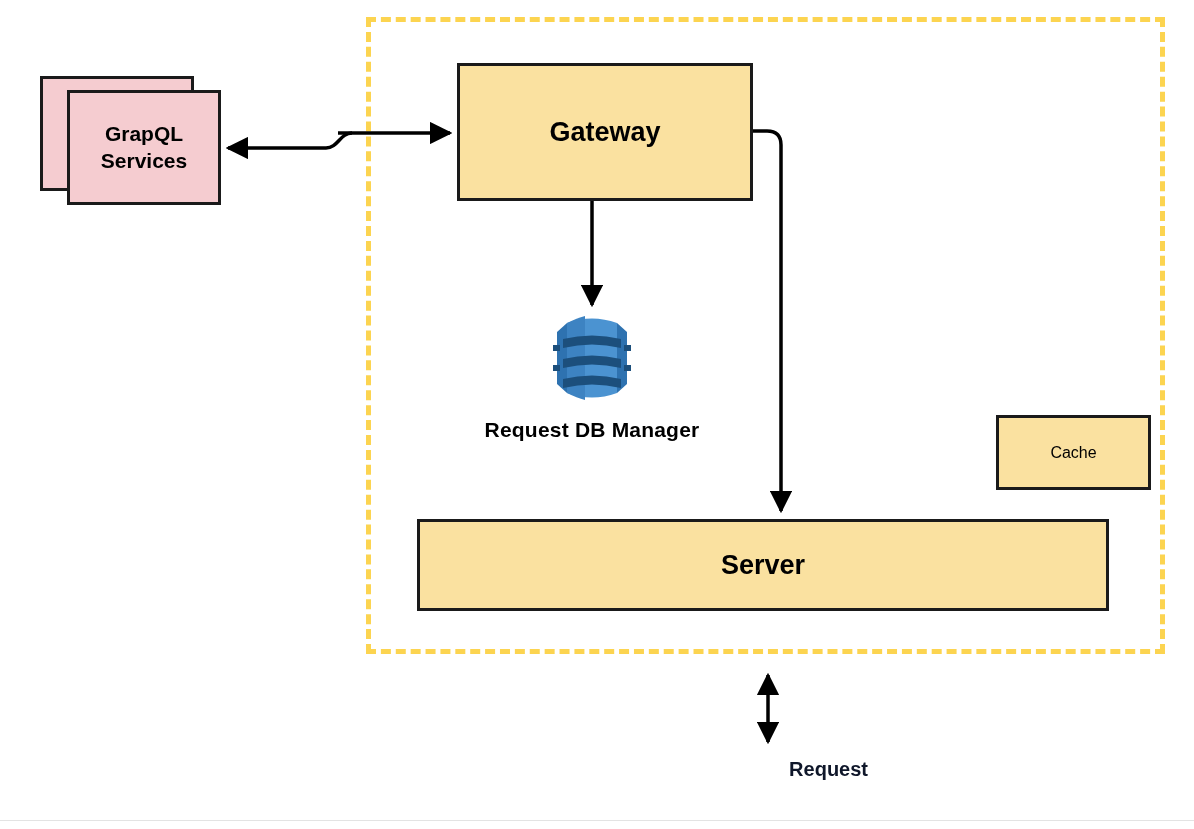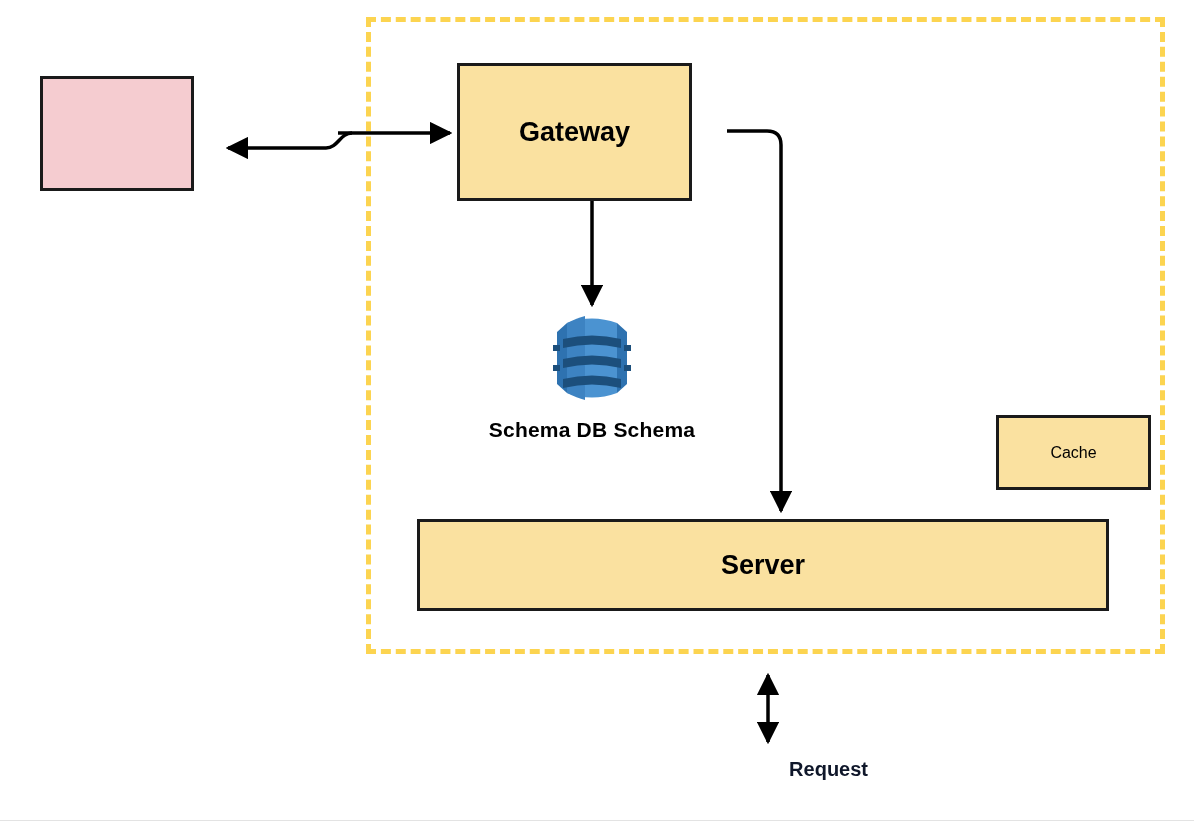--- a/index.html
+++ b/index.html
@@ -61,21 +61,21 @@
     height: 115px;
     font-size: 21px;
     font-weight: bold;
     line-height: 1.25;
   }
 
   
   .gateway {
     left: 457px;
     top: 63px;
-    width: 235px;
+    width: 296px;
     height: 138px;
     font-size: 27px;
     font-weight: bold;
   }
 
   
   .cache {
     left: 807px;
     top: 415px;
     width: 167px;
@@ -166,20 +166,26 @@
     <path d="M 338 133 L 450 133" fill="none" stroke="#000000" stroke-width="3.5" marker-end="url(#arrow-end)"></path>
 
     <path d="M 592 201 L 592 305" fill="none" stroke="#000000" stroke-width="3.5" marker-end="url(#arrow-end)"></path>
 
     <path d="M 727 131 L 767 131 Q 781 131 781 145 L 781 511" fill="none" stroke="#000000" stroke-width="3.5" marker-end="url(#arrow-end)"></path>
 
     <path d="M 768 675 L 768 742" fill="none" stroke="#000000" stroke-width="3.5" marker-start="url(#arrow-start)" marker-end="url(#arrow-end)"></path>
   </svg>
 
   <div class="abs node node-pink gql-back"></div>
+  <div class="abs node node-pink gql-front">
+    <span>
+      <span>GrapQL</span><br>
+      <span>Services</span>
+    </span>
+  </div>
 
   <div class="abs node gateway">
     <span>Gateway</span>
   </div>
 
   <div class="abs db-wrap">
     <svg width="86" height="92" viewBox="0 0 86 92" xmlns="http://www.w3.org/2000/svg">
 
       <path d="M 8 20 L 18 11 L 18 81 L 8 72 Z" fill="#2E72B0"></path>
 
@@ -191,21 +197,21 @@
 
       <path d="M 14 27 Q 43 20 72 27 L 72 36 Q 43 29 14 36 Z" fill="#1C4F7C"></path>
       <path d="M 14 47 Q 43 40 72 47 L 72 56 Q 43 49 14 56 Z" fill="#1C4F7C"></path>
       <path d="M 14 67 Q 43 60 72 67 L 72 76 Q 43 69 14 76 Z" fill="#1C4F7C"></path>
 
       <rect x="4" y="33" width="7" height="6" fill="#1C4F7C"></rect>
       <rect x="4" y="53" width="7" height="6" fill="#1C4F7C"></rect>
       <rect x="75" y="33" width="7" height="6" fill="#1C4F7C"></rect>
       <rect x="75" y="53" width="7" height="6" fill="#1C4F7C"></rect>
     </svg>
-    <div class="db-caption">Schema DB Schema</div>
+    <div class="db-caption">Request DB Manager</div>
   </div>
 
 
   <div class="abs node auth">
     <span>Cache</span>
   </div>
 
   <div class="abs node server">
     <span>Server</span>
   </div>

